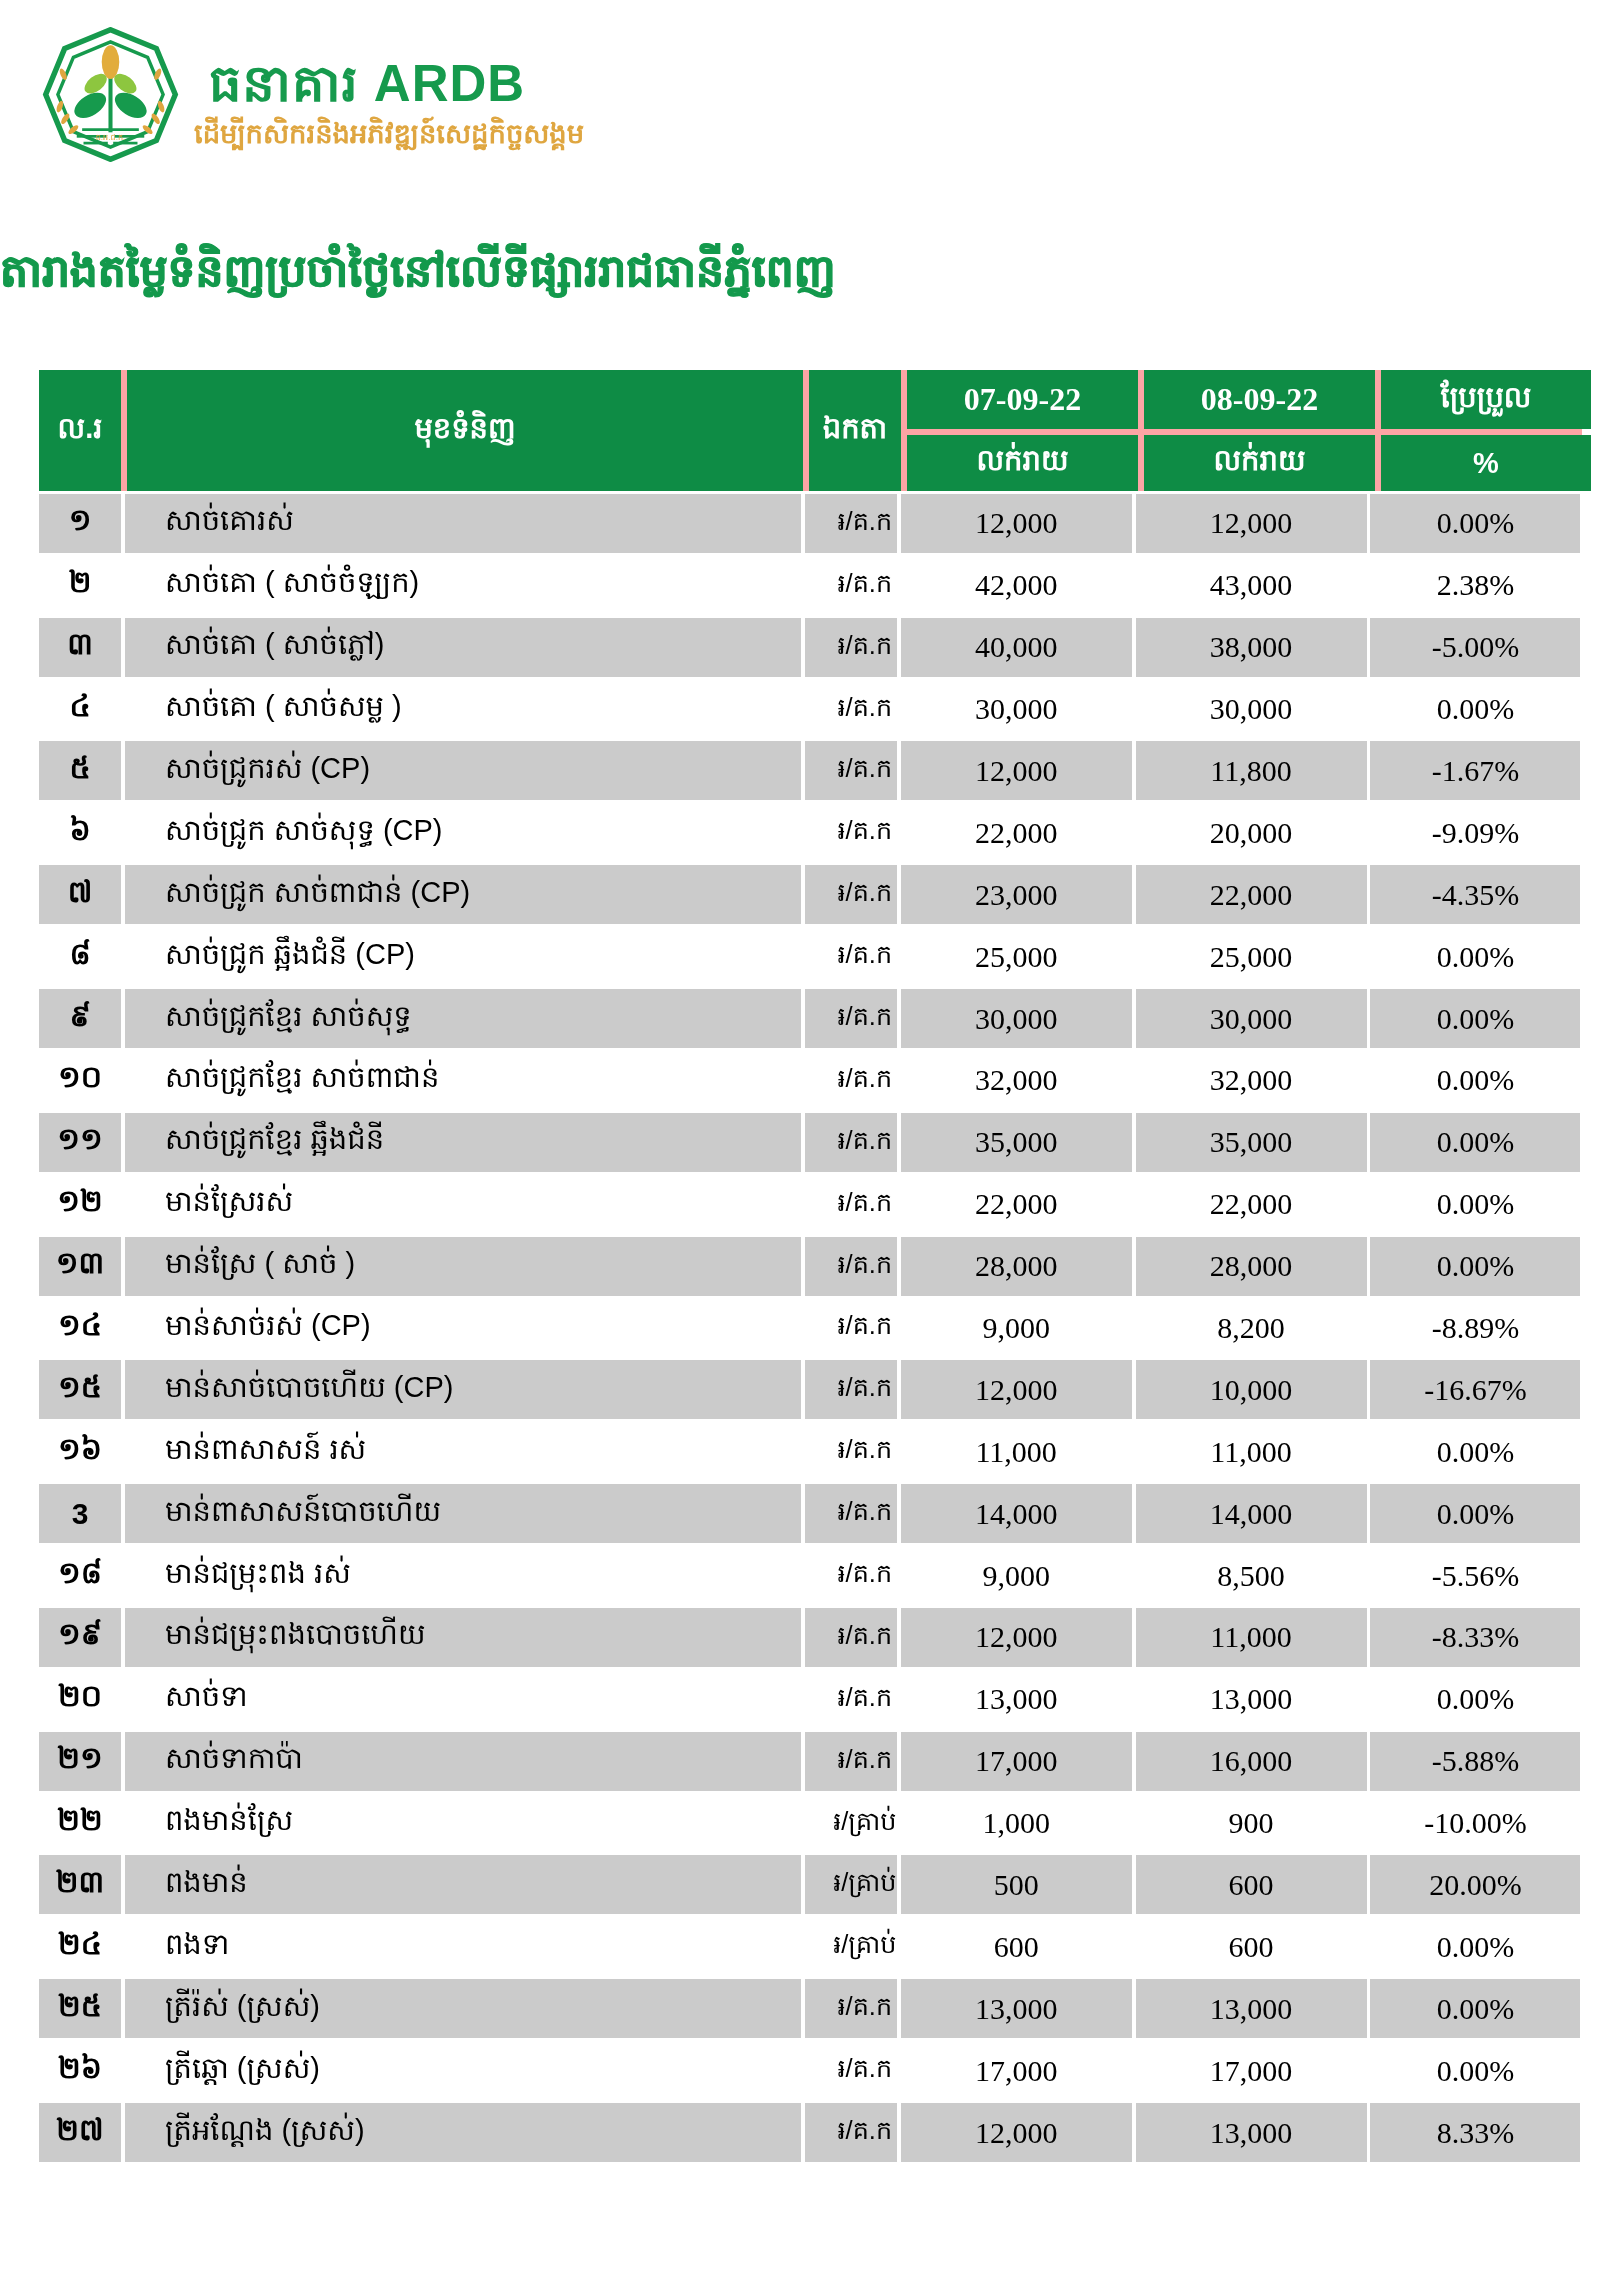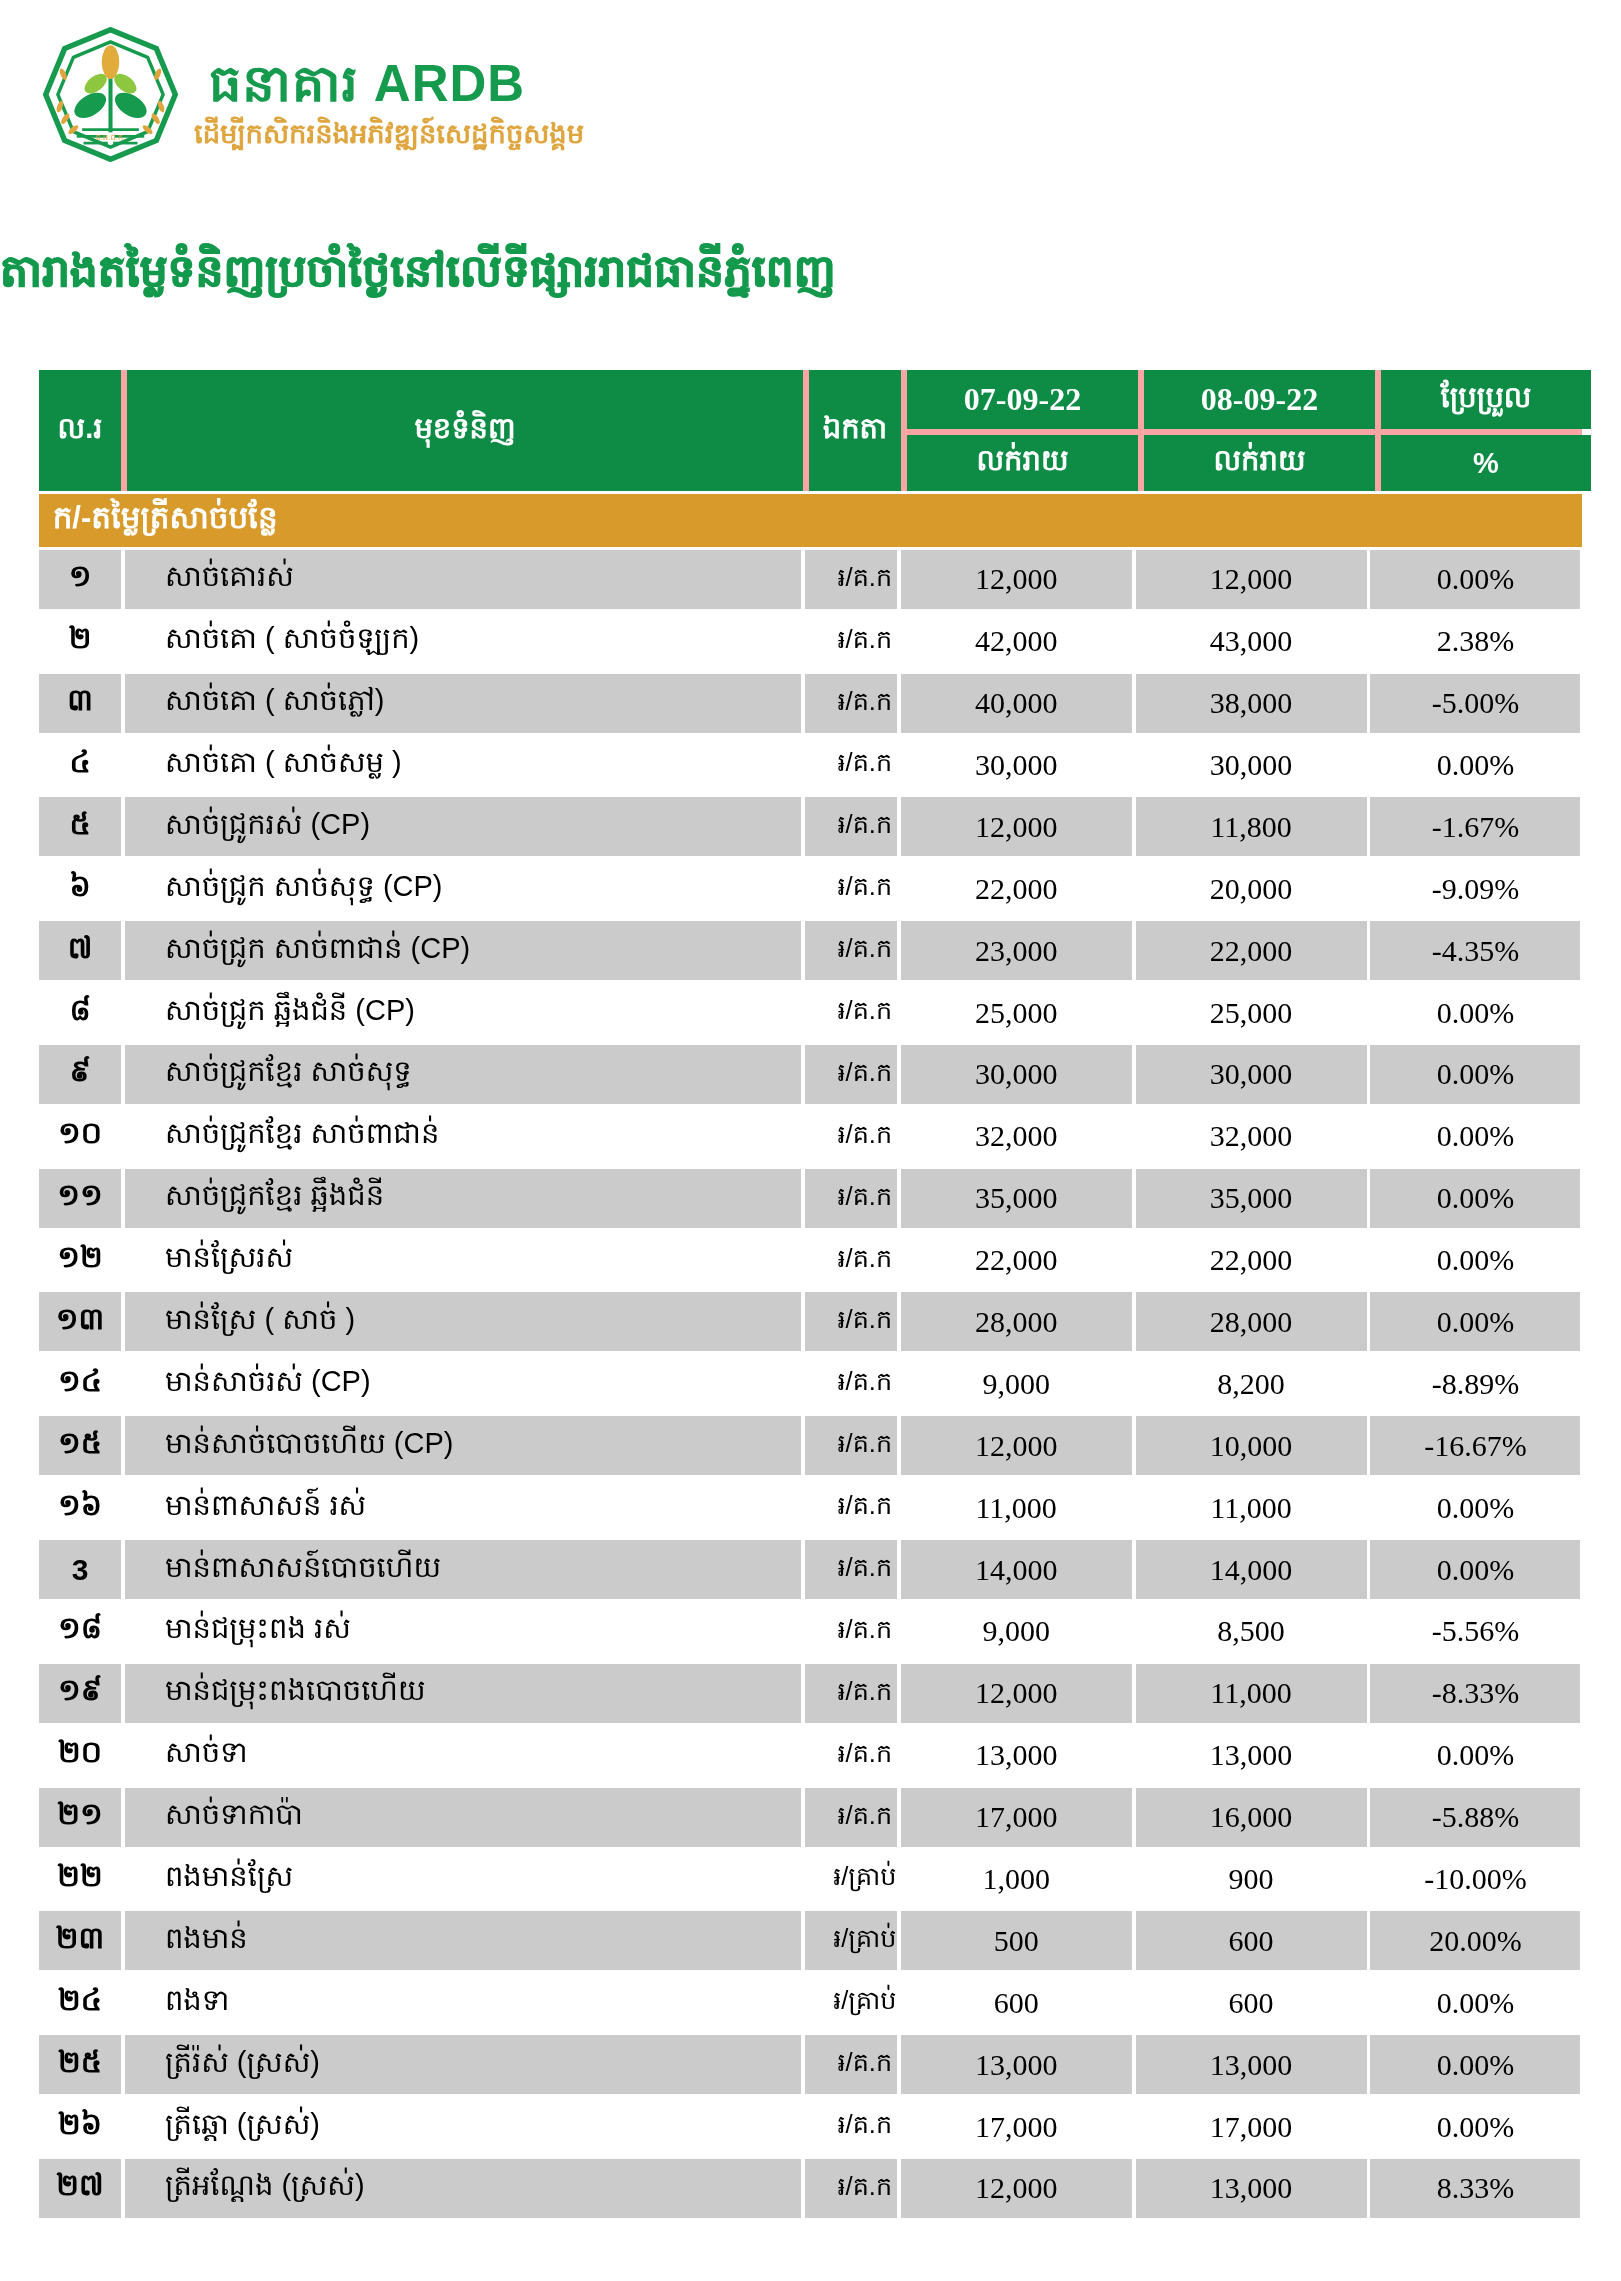--- a/index.html
+++ b/index.html
@@ -117,21 +117,20 @@
       <div class="th span2">មុខទំនិញ</div>
       <div class="th span2">ឯកតា</div>
       <div class="th date">07-09-22</div>
       <div class="th date">08-09-22</div>
       <div class="th">ប្រែប្រួល</div>
       <div class="th">លក់រាយ</div>
       <div class="th">លក់រាយ</div>
       <div class="th">%</div>
     </div>
 
-    <div class="section">ក/-តម្លៃត្រីសាច់បន្លែ</div>
 
     <div id="tbody">
         <div class="row odd">
     <div class="cell no">១</div>
     <div class="cell item">សាច់គោរស់</div>
     <div class="cell unit">៛/គ.ក</div>
     <div class="cell num">12,000</div>
     <div class="cell num">12,000</div>
     <div class="cell num">0.00%</div>
   </div>

